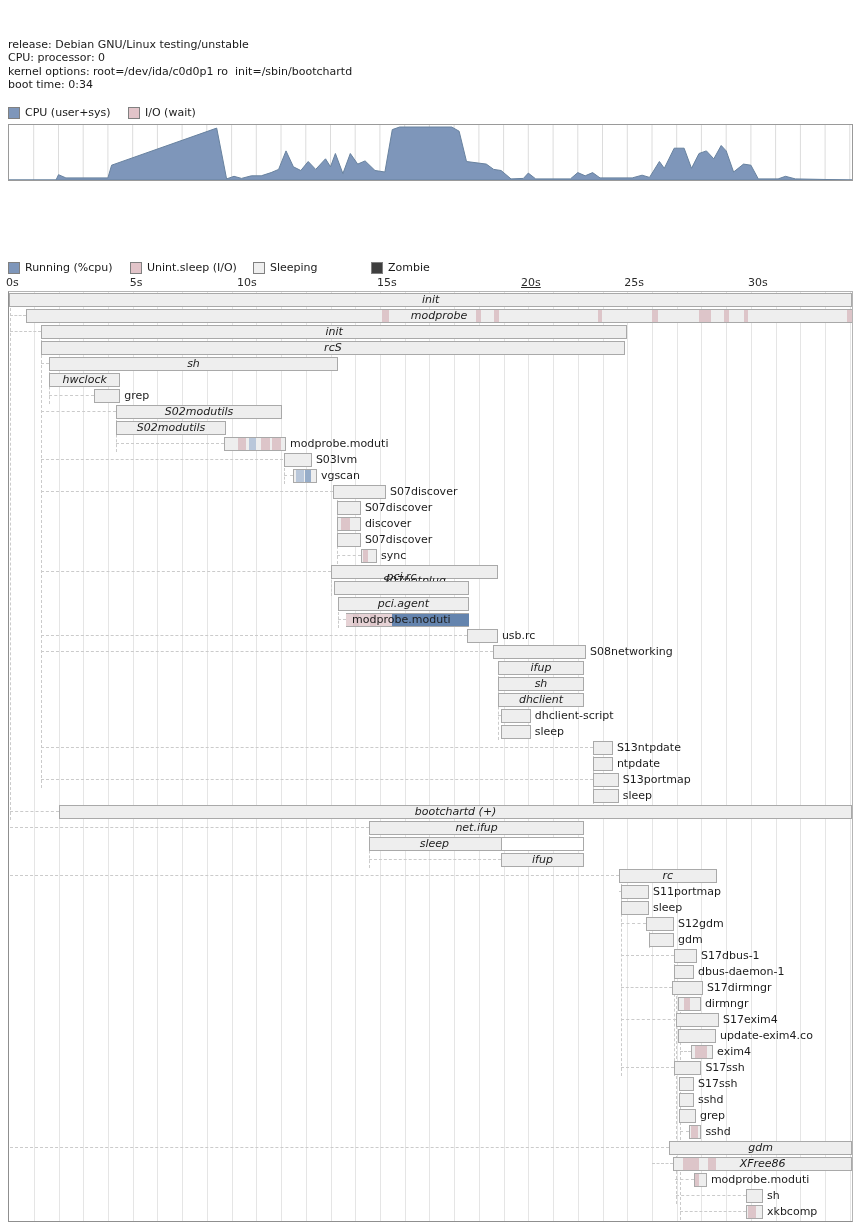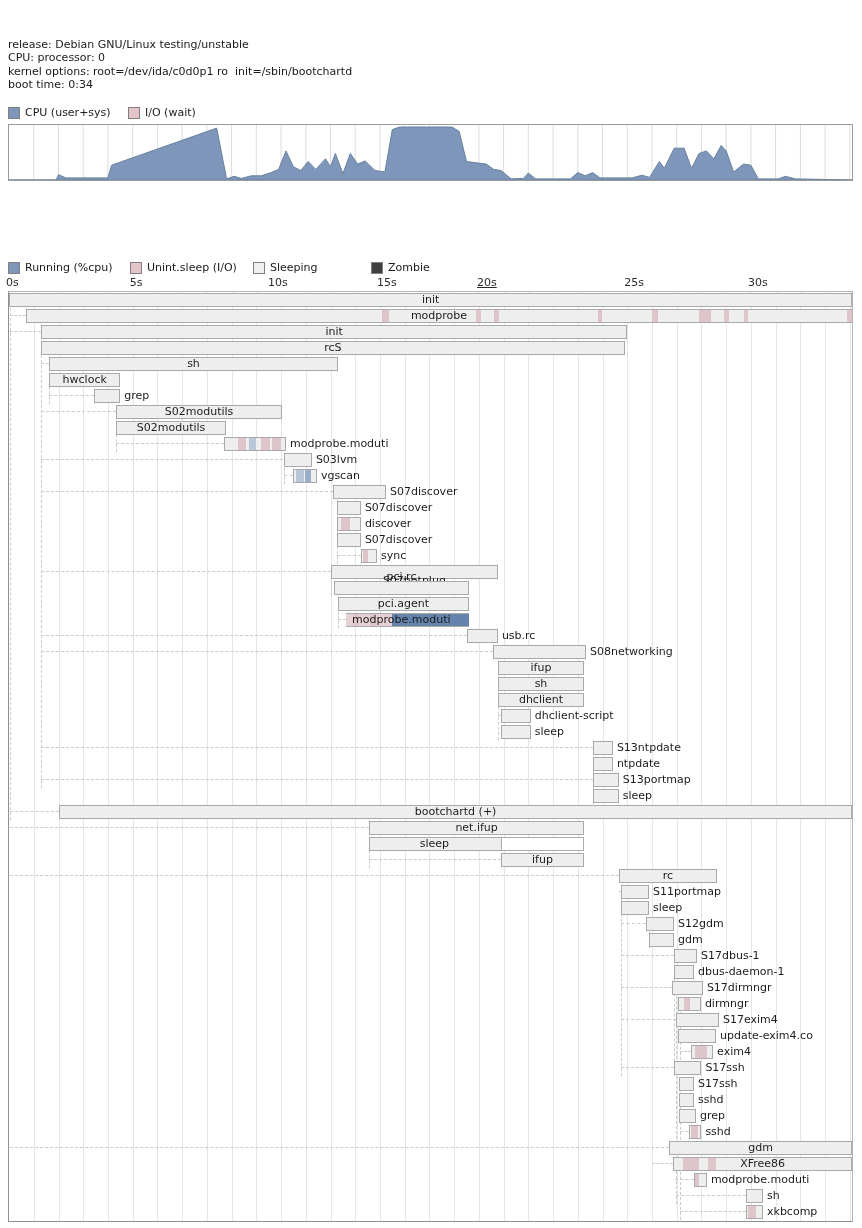--- a/index.html
+++ b/index.html
@@ -13,21 +13,21 @@
   .sw-run{background:#7e96ba;} .sw-io{background:#e2c4c9;} .sw-sleep{background:#efefef;} .sw-zombie{background:#3f3f3f;}
   #cpu-chart{position:absolute;left:8px;top:124px;width:845px;height:57px;border:1px solid #9a9a9a;box-sizing:border-box;background:#fff;}
   .tick{position:absolute;top:276px;font-size:11px;color:#2a2a2a;}
   #proc-chart{position:absolute;left:8px;top:291px;width:845px;height:931px;box-sizing:border-box;
               border:1px solid #b5b5b5;border-left:1px solid #8f8f8f;border-bottom:1px solid #8f8f8f;background:#fff;overflow:hidden;}
   .grid{position:absolute;top:0;bottom:0;width:0;border-left:1px solid #e5e5e5;}
   .pbar{position:absolute;height:14px;background:#eeeeee;border:1px solid #a9a9a9;box-sizing:border-box;}
   .pseg{position:absolute;height:12px;}
   .pseg-w{position:absolute;height:14px;background:#fff;border:1px solid #a9a9a9;box-sizing:border-box;}
   .plabel{position:absolute;font-size:11px;line-height:14px;color:#1c1c1c;white-space:nowrap;pointer-events:none;}
-  .plabel.c{text-align:center;}
+  .plabel.c{text-align:center;font-style:italic;}
   .hconn{position:absolute;height:0;border-top:1px dashed #cbcbcb;}
   .vconn{position:absolute;width:0;border-left:1px dashed #cbcbcb;}
 </style>
 </head>
 <body>
 
 <div class="page">
 
   <div class="info pre" style="top:37.5px">release: Debian GNU/Linux testing/unstable</div>
   <div class="info pre" style="top:51px">CPU: processor: 0</div>
@@ -94,23 +94,23 @@
     <span>Sleeping</span>
   </div>
   <div class="legend-item" style="left:371px;top:261px">
     <span class="sw sw-zombie"></span>
     <span>Zombie</span>
   </div>
 
   <div id="ticks">
       <span class="tick" style="left: 6px;">0s</span>
       <span class="tick" style="left: 129.65px;">5s</span>
-      <span class="tick" style="left: 268px;">10s</span>
+      <span class="tick" style="left: 237px;">10s</span>
       <span class="tick" style="left: 376.95px;">15s</span>
-      <span class="tick" style="left: 477px; text-decoration: underline;">20s</span>
+      <span class="tick" style="left: 521px; text-decoration: underline;">20s</span>
       <span class="tick" style="left: 624.25px;">25s</span>
       <span class="tick" style="left: 747.9px;">30s</span>
     </div>
 
   <div id="proc-chart">
       <div class="grid" style="left:24.7px"></div>
       <div class="grid" style="left:49.5px"></div>
       <div class="grid" style="left:74.2px"></div>
       <div class="grid" style="left:98.9px"></div>
       <div class="grid" style="left:123.7px"></div>

